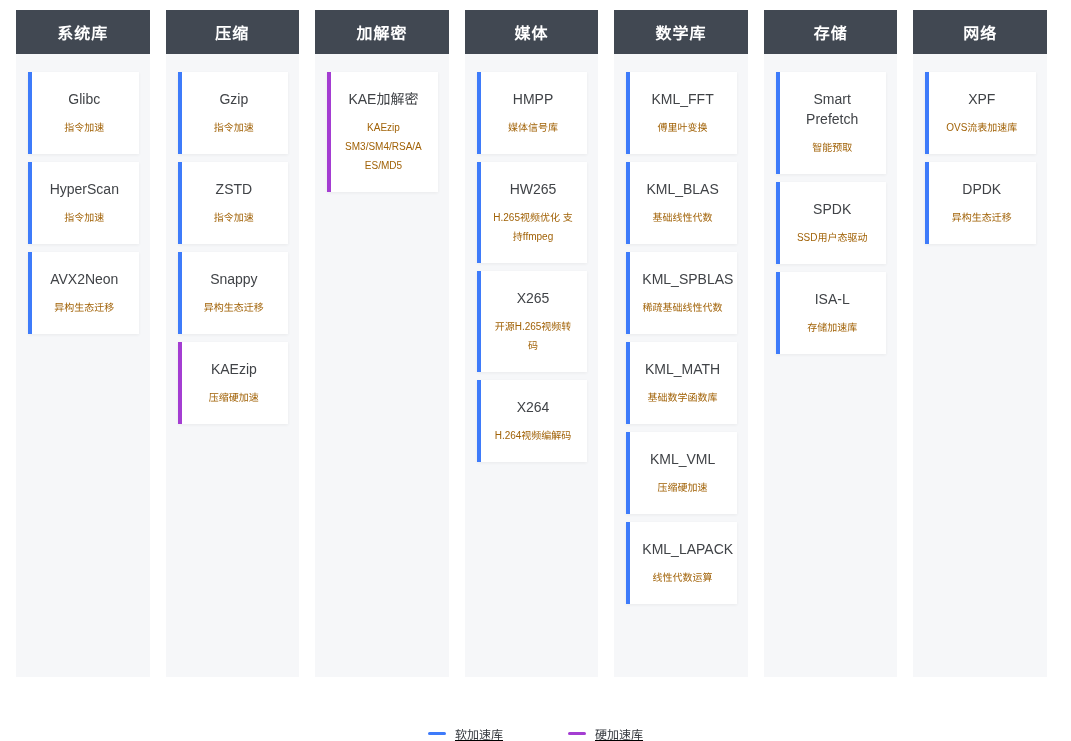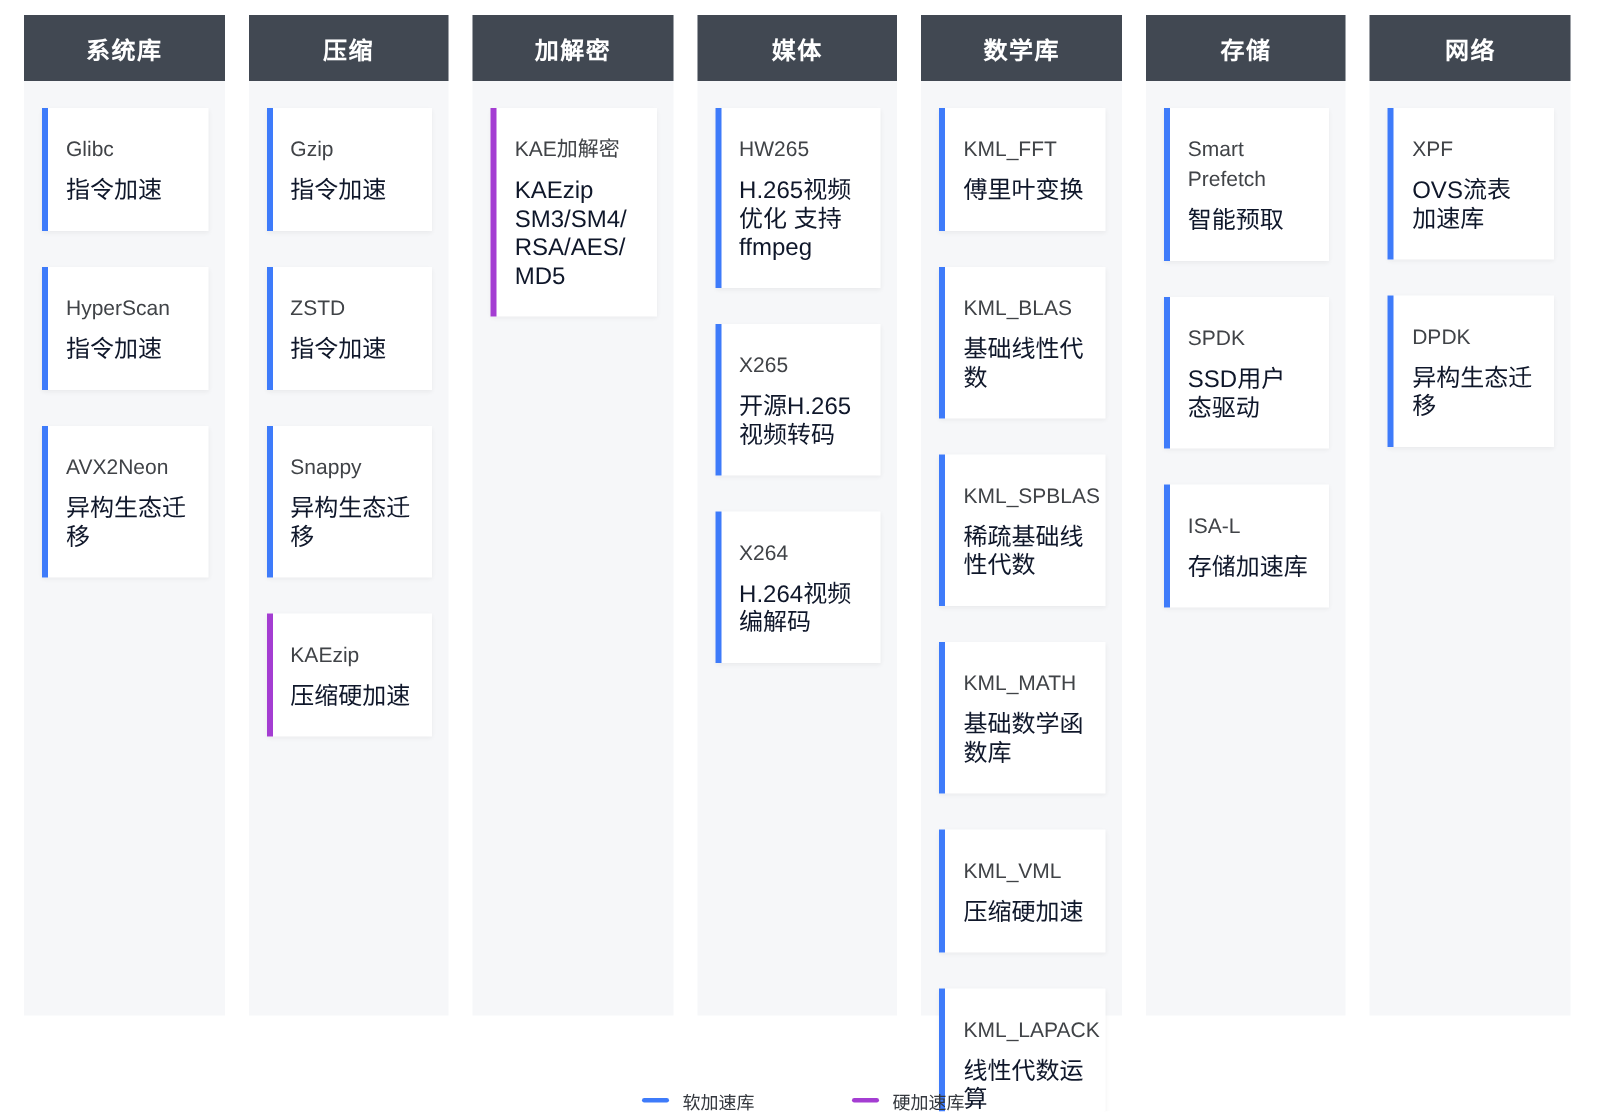--- a/index.html
+++ b/index.html
@@ -38,49 +38,51 @@
     align-items: center;
     justify-content: center;
     font-size: 16px;
     font-weight: 600;
     letter-spacing: 1px;
   }
   .col-body {
     padding: 18px 11px 0 12px;
     display: flex;
     flex-direction: column;
-    gap: 24px;
+    gap: 8px;
+    text-align: center;
   }
   .card {
     background: var(--card-bg, #ffffff);
     border-left: 4px solid var(--soft, #3e7bfa);
     padding: 17px 14px 17px 12px;
     box-shadow: 0 1px 3px rgba(31, 35, 41, 0.06);
     cursor: pointer;
   }
   .card.hard { border-left-color: var(--hard, #a43dd2); }
   .card-name {
     font-size: 14px;
     line-height: 20px;
     color: #404347;
     white-space: normal;
   }
   .card-desc {
     margin-top: 9px;
-    font-size: 16px;
+    font-size: 10px;
     line-height: 19px;
-    color: #0f172a;
+    color: #a16207;
     overflow-wrap: break-word;
   }
   .legend {
     display: flex;
     justify-content: center;
     align-items: center;
     gap: 65px;
     margin-top: 48px;
+    text-decoration: underline;
   }
   .legend-item {
     display: flex;
     align-items: center;
     gap: 9px;
   }
   .legend-dash {
     width: 18px;
     height: 3px;
     border-radius: 2px;
@@ -148,20 +150,24 @@
     <div class="card-name">KAE加解密</div>
     <div class="card-desc">KAEzip SM3/SM4/RSA/AES/MD5</div>
   </article>
         </div>
   </section>
       <section class="column">
     <header class="col-header">
       <span class="col-title">媒体</span>
     </header>
     <div class="col-body">
+          <article class="card soft">
+    <div class="card-name">HMPP</div>
+    <div class="card-desc">媒体信号库</div>
+  </article>
           <article class="card soft">
     <div class="card-name">HW265</div>
     <div class="card-desc">H.265视频优化 支持ffmpeg</div>
   </article>
           <article class="card soft">
     <div class="card-name">X265</div>
     <div class="card-desc">开源H.265视频转码</div>
   </article>
           <article class="card soft">
     <div class="card-name">X264</div>

